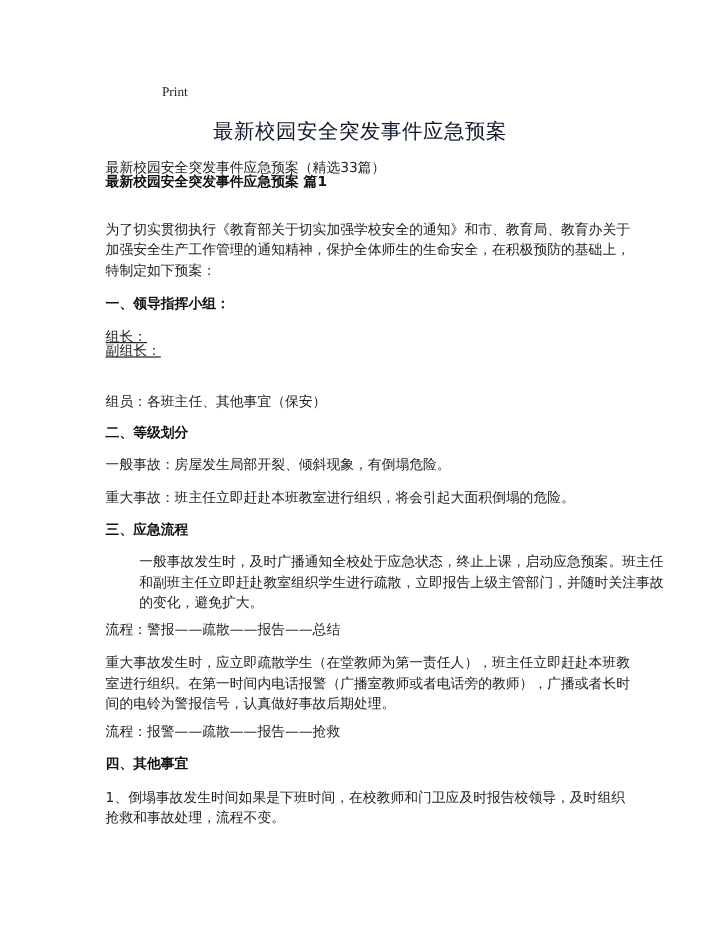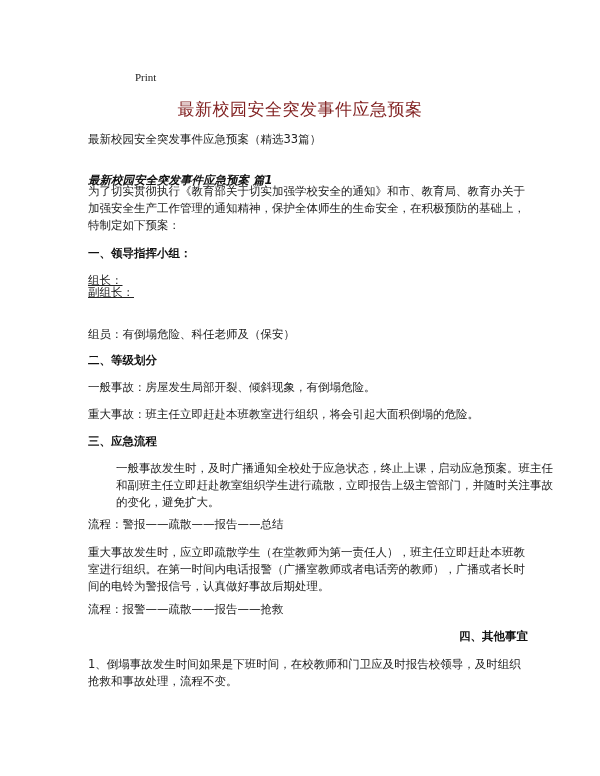--- a/index.html
+++ b/index.html
@@ -26,21 +26,21 @@
     }
     .doc-title {
       position: absolute;
       left: 0;
       width: 600px;
       top: 98px;
       text-align: center;
       font-size: 17px;
       font-weight: normal;
       letter-spacing: 0.5px;
-      color: #7f1d1d;
+      color: #0f172a;
       margin: 0;
     }
     .line {
       position: absolute;
       left: 88px;
       width: 440px;
       font-size: 11.5px;
       line-height: 17px;
       color: #222;
       white-space: normal;
@@ -52,33 +52,33 @@
   </style>
 </head>
 <body>
 
 <div class="print-label">Print</div>
 
 <h1 class="doc-title">最新校园安全突发事件应急预案</h1>
 
 <div class="line" style="top:131px;">最新校园安全突发事件应急预案（精选33篇）</div>
 
-<div class="line bold" style="top:172px;font-style:italic;">最新校园安全突发事件应急预案 篇1</div>
+<div class="line bold" style="top:143px;">最新校园安全突发事件应急预案 篇1</div>
 
 <div class="line" style="top:183px;">为了切实贯彻执行《教育部关于切实加强学校安全的通知》和市、教育局、教育办关于加强安全生产工作管理的通知精神，保护全体师生的生命安全，在积极预防的基础上，特制定如下预案：</div>
 
 <div class="line bold" style="top:245px;">一、领导指挥小组：</div>
 <div class="line" style="top:272px;text-decoration:underline;">组长：</div>
 <div class="line" style="top:284px;text-decoration:underline;">副组长：</div>
-<div class="line" style="top:326px;">组员：有倒塌危险、科任老师及（保安）</div>
+<div class="line" style="top:326px;">组员：各班主任、其他事宜（保安）</div>
 
 <div class="line bold" style="top:352px;">二、等级划分</div>
 <div class="line" style="top:379px;">一般事故：房屋发生局部开裂、倾斜现象，有倒塌危险。</div>
 <div class="line" style="top:406px;">重大事故：班主任立即赶赴本班教室进行组织，将会引起大面积倒塌的危险。</div>
 
 <div class="line bold" style="top:433px;">三、应急流程</div>
 <div class="line" style="top:460px;margin-left:28px;">一般事故发生时，及时广播通知全校处于应急状态，终止上课，启动应急预案。班主任和副班主任立即赶赴教室组织学生进行疏散，立即报告上级主管部门，并随时关注事故的变化，避免扩大。</div>
 <div class="line" style="top:516px;">流程：警报——疏散——报告——总结</div>
 <div class="line" style="top:544px;">重大事故发生时，应立即疏散学生（在堂教师为第一责任人），班主任立即赶赴本班教室进行组织。在第一时间内电话报警（广播室教师或者电话旁的教师），广播或者长时间的电铃为警报信号，认真做好事故后期处理。</div>
 <div class="line" style="top:601px;">流程：报警——疏散——报告——抢救</div>
 
-<div class="line bold" style="top:628px;text-align:right;">四、其他事宜</div>
+<div class="line bold" style="top:628px;">四、其他事宜</div>
 <div class="line" style="top:656px;">1、倒塌事故发生时间如果是下班时间，在校教师和门卫应及时报告校领导，及时组织抢救和事故处理，流程不变。</div>
 
 </body></html>

